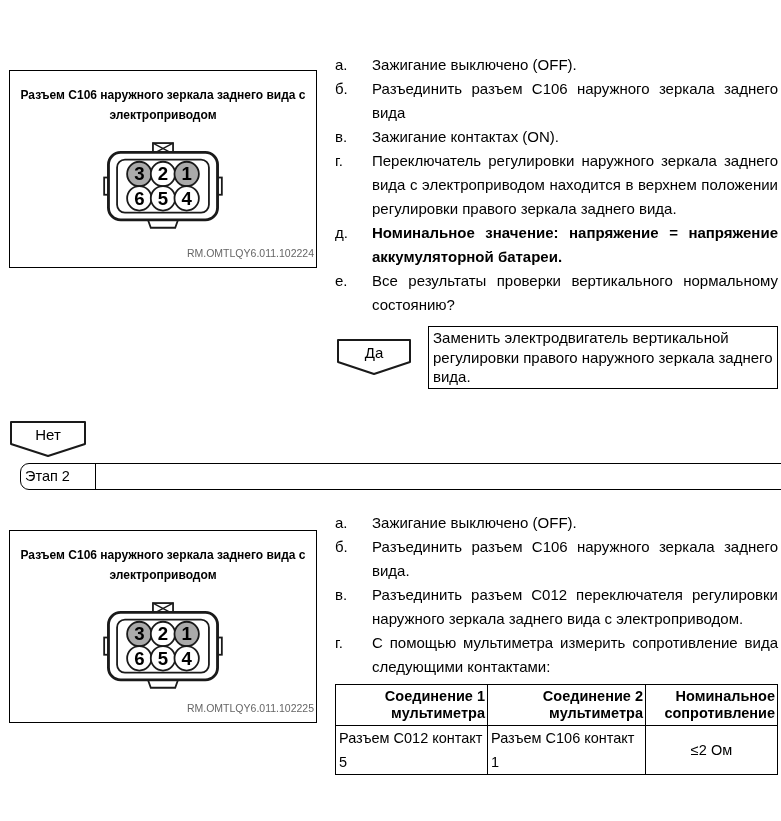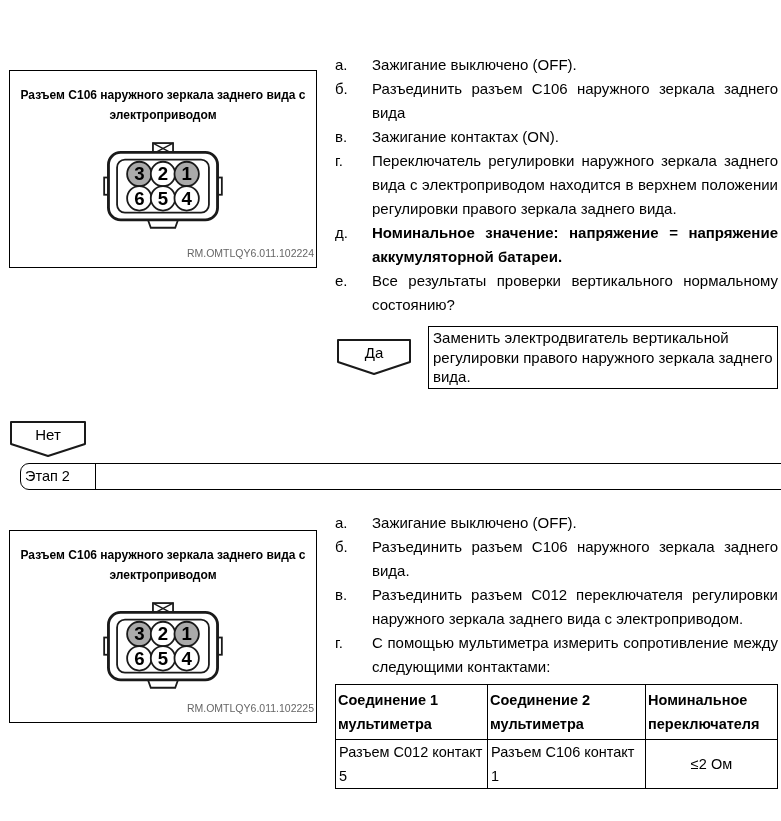--- a/index.html
+++ b/index.html
@@ -29,21 +29,21 @@
 
   
   .yes-row{display:flex;align-items:center;margin-top:9px;}
   .action-box{border:1px solid #000;margin-left:15px;flex:1;
     padding:1px 4px;font-size:15px;line-height:19.5px;text-align:left;}
   .banner-svg{flex:0 0 78px;}
 
   
   table.rtable{border-collapse:collapse;width:100%;margin-top:5px;}
   table.rtable th,table.rtable td{border:1.5px solid #000;font-size:14.5px;}
-  table.rtable th{font-weight:bold;text-align:left;padding:3px 2px;line-height:24px;}
+  table.rtable th{font-weight:bold;text-align:right;padding:3px 2px;line-height:17px;}
   table.rtable td{height:27px;padding:0 3px;}
   table.rtable td.center{text-align:center;}
 </style>
 </head>
 <body>
 
 <div class="page">
 
 
   <div class="figure abs" style="left:9px;top:70px;width:306px;height:196px;">
@@ -168,34 +168,34 @@
     <div class="item">
       <div class="letter">б.</div>
       <div class="text">Разъединить разъем C106 наружного зеркала заднего вида.</div>
     </div>
     <div class="item">
       <div class="letter">в.</div>
       <div class="text">Разъединить разъем C012 переключателя регулировки наружного зеркала заднего вида с электроприводом.</div>
     </div>
     <div class="item">
       <div class="letter">г.</div>
-      <div class="text">С помощью мультиметра измерить сопротивление между следующими контактами:</div>
+      <div class="text">С помощью мультиметра измерить сопротивление вида следующими контактами:</div>
     </div>
 
     <table class="rtable">
       <colgroup>
           <col style="width:152px">
           <col style="width:158px">
           <col>
         </colgroup>
       <thead>
         <tr>
           <th>Соединение 1 мультиметра</th>
           <th>Соединение 2 мультиметра</th>
-          <th>Номинальное переключателя</th>
+          <th>Номинальное сопротивление</th>
         </tr>
       </thead>
       <tbody>
         <tr>
           <td>Разъем C012 контакт 5</td>
           <td>Разъем C106 контакт 1</td>
           <td class="center">≤2 Ом</td>
         </tr>
       </tbody>
     </table>

